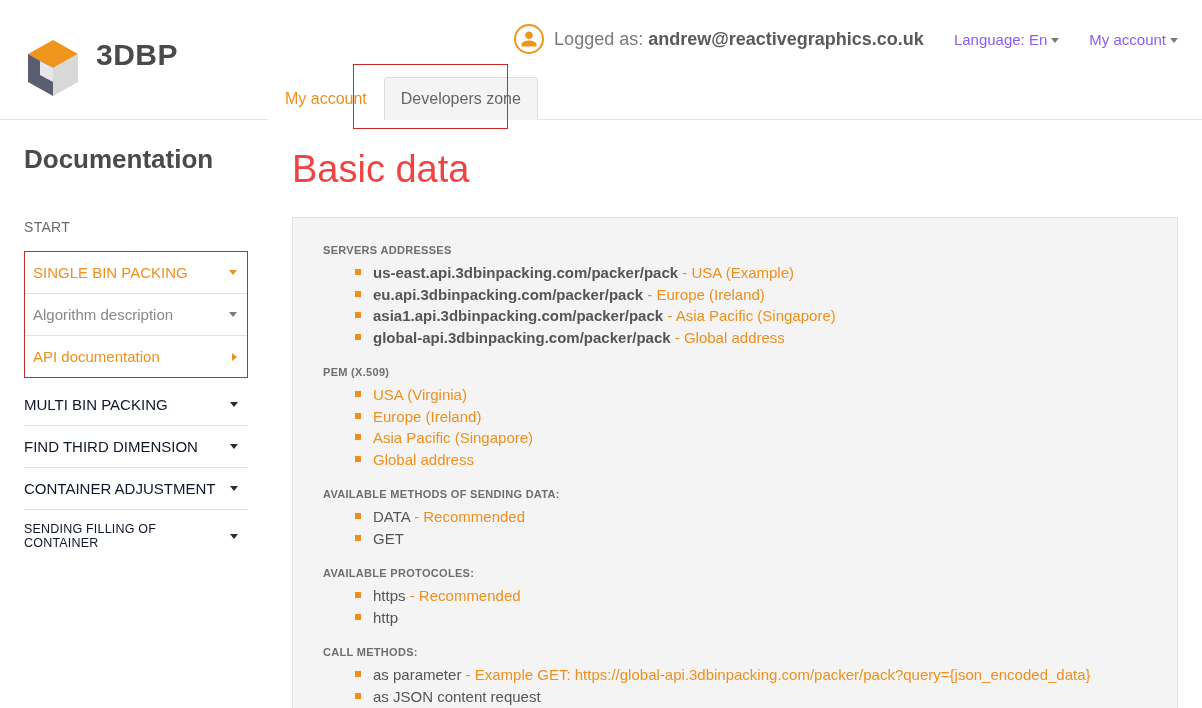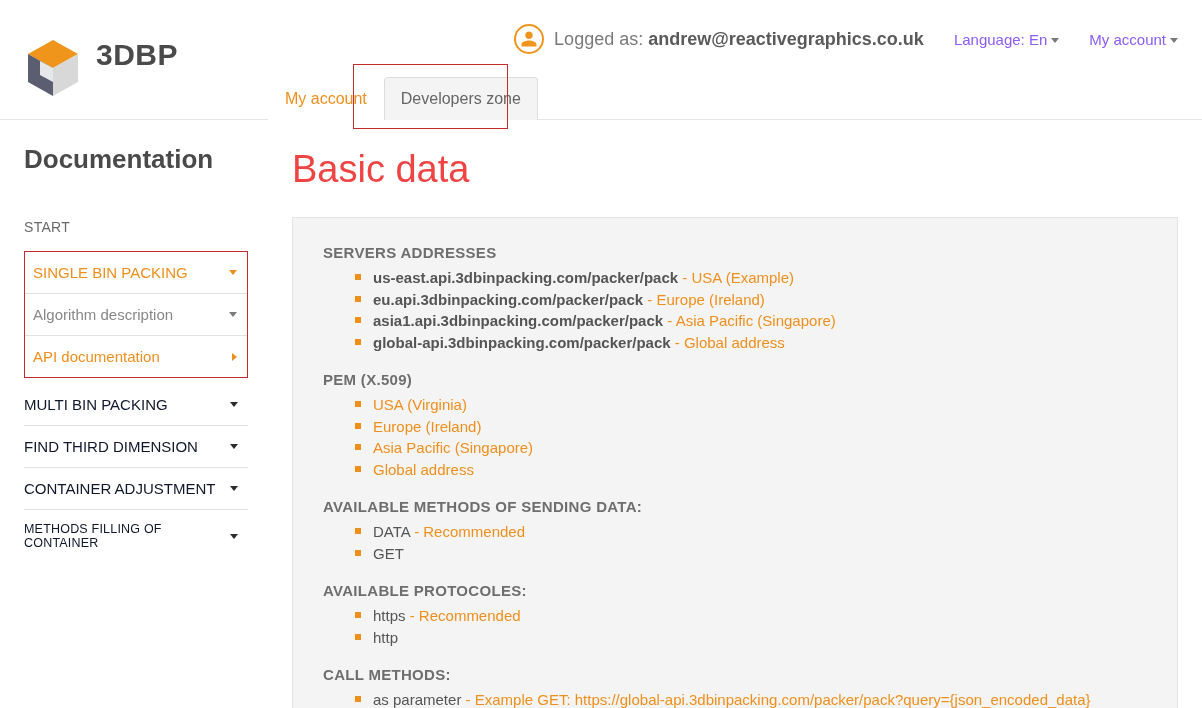--- a/index.html
+++ b/index.html
@@ -166,21 +166,21 @@
     margin-bottom: 26px;
   }
   .panel {
     background: #f4f4f4;
     border: 1px solid #e3e3e3;
     padding: 26px 30px 20px 30px;
     font-size: 15px;
     color: #666;
   }
   .sect {
-    font-size: 15px;
+    font-size: 11px;
     font-weight: 700;
     color: #6e6e6e;
     letter-spacing: 0.3px;
     margin: 18px 0 6px 0;
   }
   .sect:first-child { margin-top: 0; }
   ul.bullets {
     list-style: none;
     padding-left: 50px;
     margin: 4px 0 4px 0;
@@ -271,21 +271,21 @@
     </div>
     <div class="side-item">
       <span>FIND THIRD DIMENSION</span>
       <span class="caret caret-dark"></span>
     </div>
     <div class="side-item">
       <span>CONTAINER ADJUSTMENT</span>
       <span class="caret caret-dark"></span>
     </div>
     <div class="side-item small">
-      <span>METHODS FILLING OF CONTAINER</span>
+      <span>SENDING FILLING OF CONTAINER</span>
       <span class="caret caret-dark"></span>
     </div>
   </aside>
 
   <main class="main">
     <h2>Basic data</h2>
 
     <div class="panel">
       <div class="sect">SERVERS ADDRESSES</div>
       <ul class="bullets">

